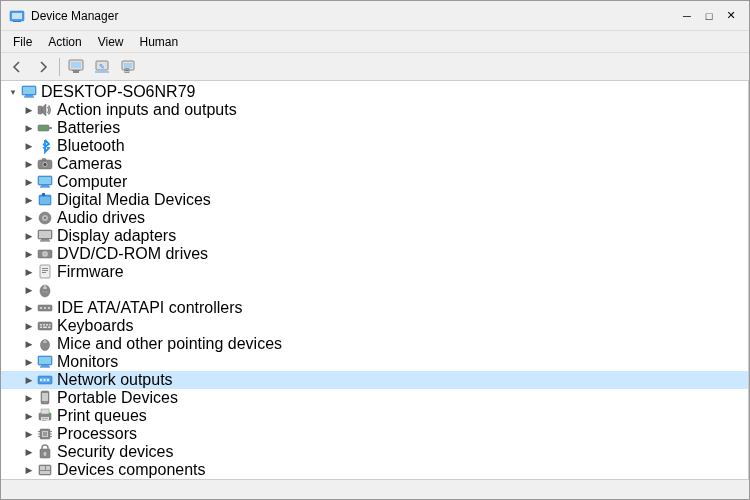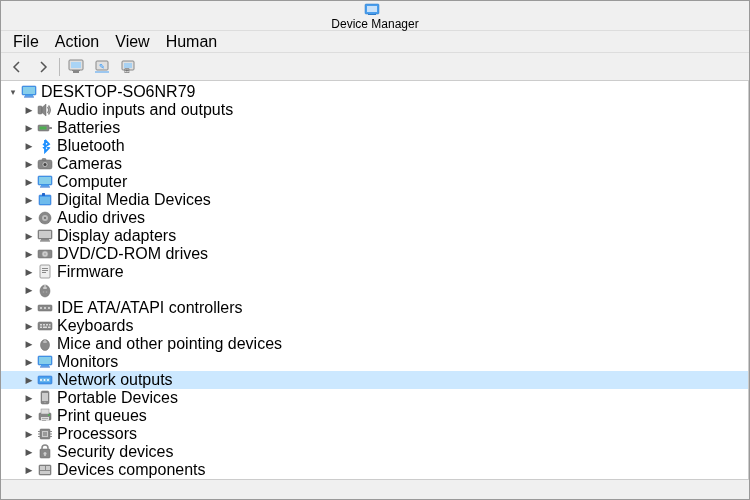--- a/index.html
+++ b/index.html
@@ -21,21 +21,20 @@
     }
     
     .title-bar {
       background: #f0f0f0;
       height: 30px;
       display: flex;
       align-items: center;
       padding: 0 8px;
       border-bottom: 1px solid #ddd;
       flex-shrink: 0;
-      flex-direction: column;
     }
     .title-bar-icon {
       width: 16px;
       height: 16px;
       margin-right: 6px;
       display: flex;
       align-items: center;
       justify-content: center;
     }
     .title-bar-text {
@@ -65,21 +64,21 @@
       height: 22px;
       display: flex;
       align-items: center;
       padding: 0 6px;
       border-bottom: 1px solid #ddd;
       flex-shrink: 0;
       gap: 4px;
     }
     .menu-item {
       padding: 19px 6px;
-      font-size: 16px;
+      font-size: 12px;
       cursor: pointer;
       color: #000;
     }
     
     .toolbar {
       background: #f0f0f0;
       height: 28px;
       display: flex;
       align-items: center;
       padding: 0 4px;
@@ -260,21 +259,21 @@
       <div class="tree-item indent-2">
         <div class="expand-btn">▶</div>
         <div class="item-icon">
           <svg width="16" height="16" viewBox="0 0 16 16">
             <rect x="1" y="4" width="4" height="8" rx="1" fill="#888" stroke="#666" stroke-width="0.5"></rect>
             <path d="M5 5.5 L9 2 L9 14 L5 10.5 Z" fill="#888" stroke="#666" stroke-width="0.5"></path>
             <path d="M10.5 5 Q13 8 10.5 11" stroke="#888" stroke-width="1.5" fill="none"></path>
             <path d="M11.5 3.5 Q15 8 11.5 12.5" stroke="#888" stroke-width="1.5" fill="none"></path>
           </svg>
         </div>
-        <span class="item-label">Audio inputs and outputs</span>
+        <span class="item-label">Action inputs and outputs</span>
       </div>
 
       <div class="tree-item indent-2">
         <div class="expand-btn">▶</div>
         <div class="item-icon">
           <svg width="16" height="16" viewBox="0 0 16 16">
             <rect x="1" y="5" width="11" height="6" rx="1" fill="#888" stroke="#666" stroke-width="0.5"></rect>
             <rect x="12" y="7" width="3" height="2" rx="0.5" fill="#888"></rect>
             <rect x="2.5" y="6.5" width="7" height="3" fill="#4caf50"></rect>
           </svg>

